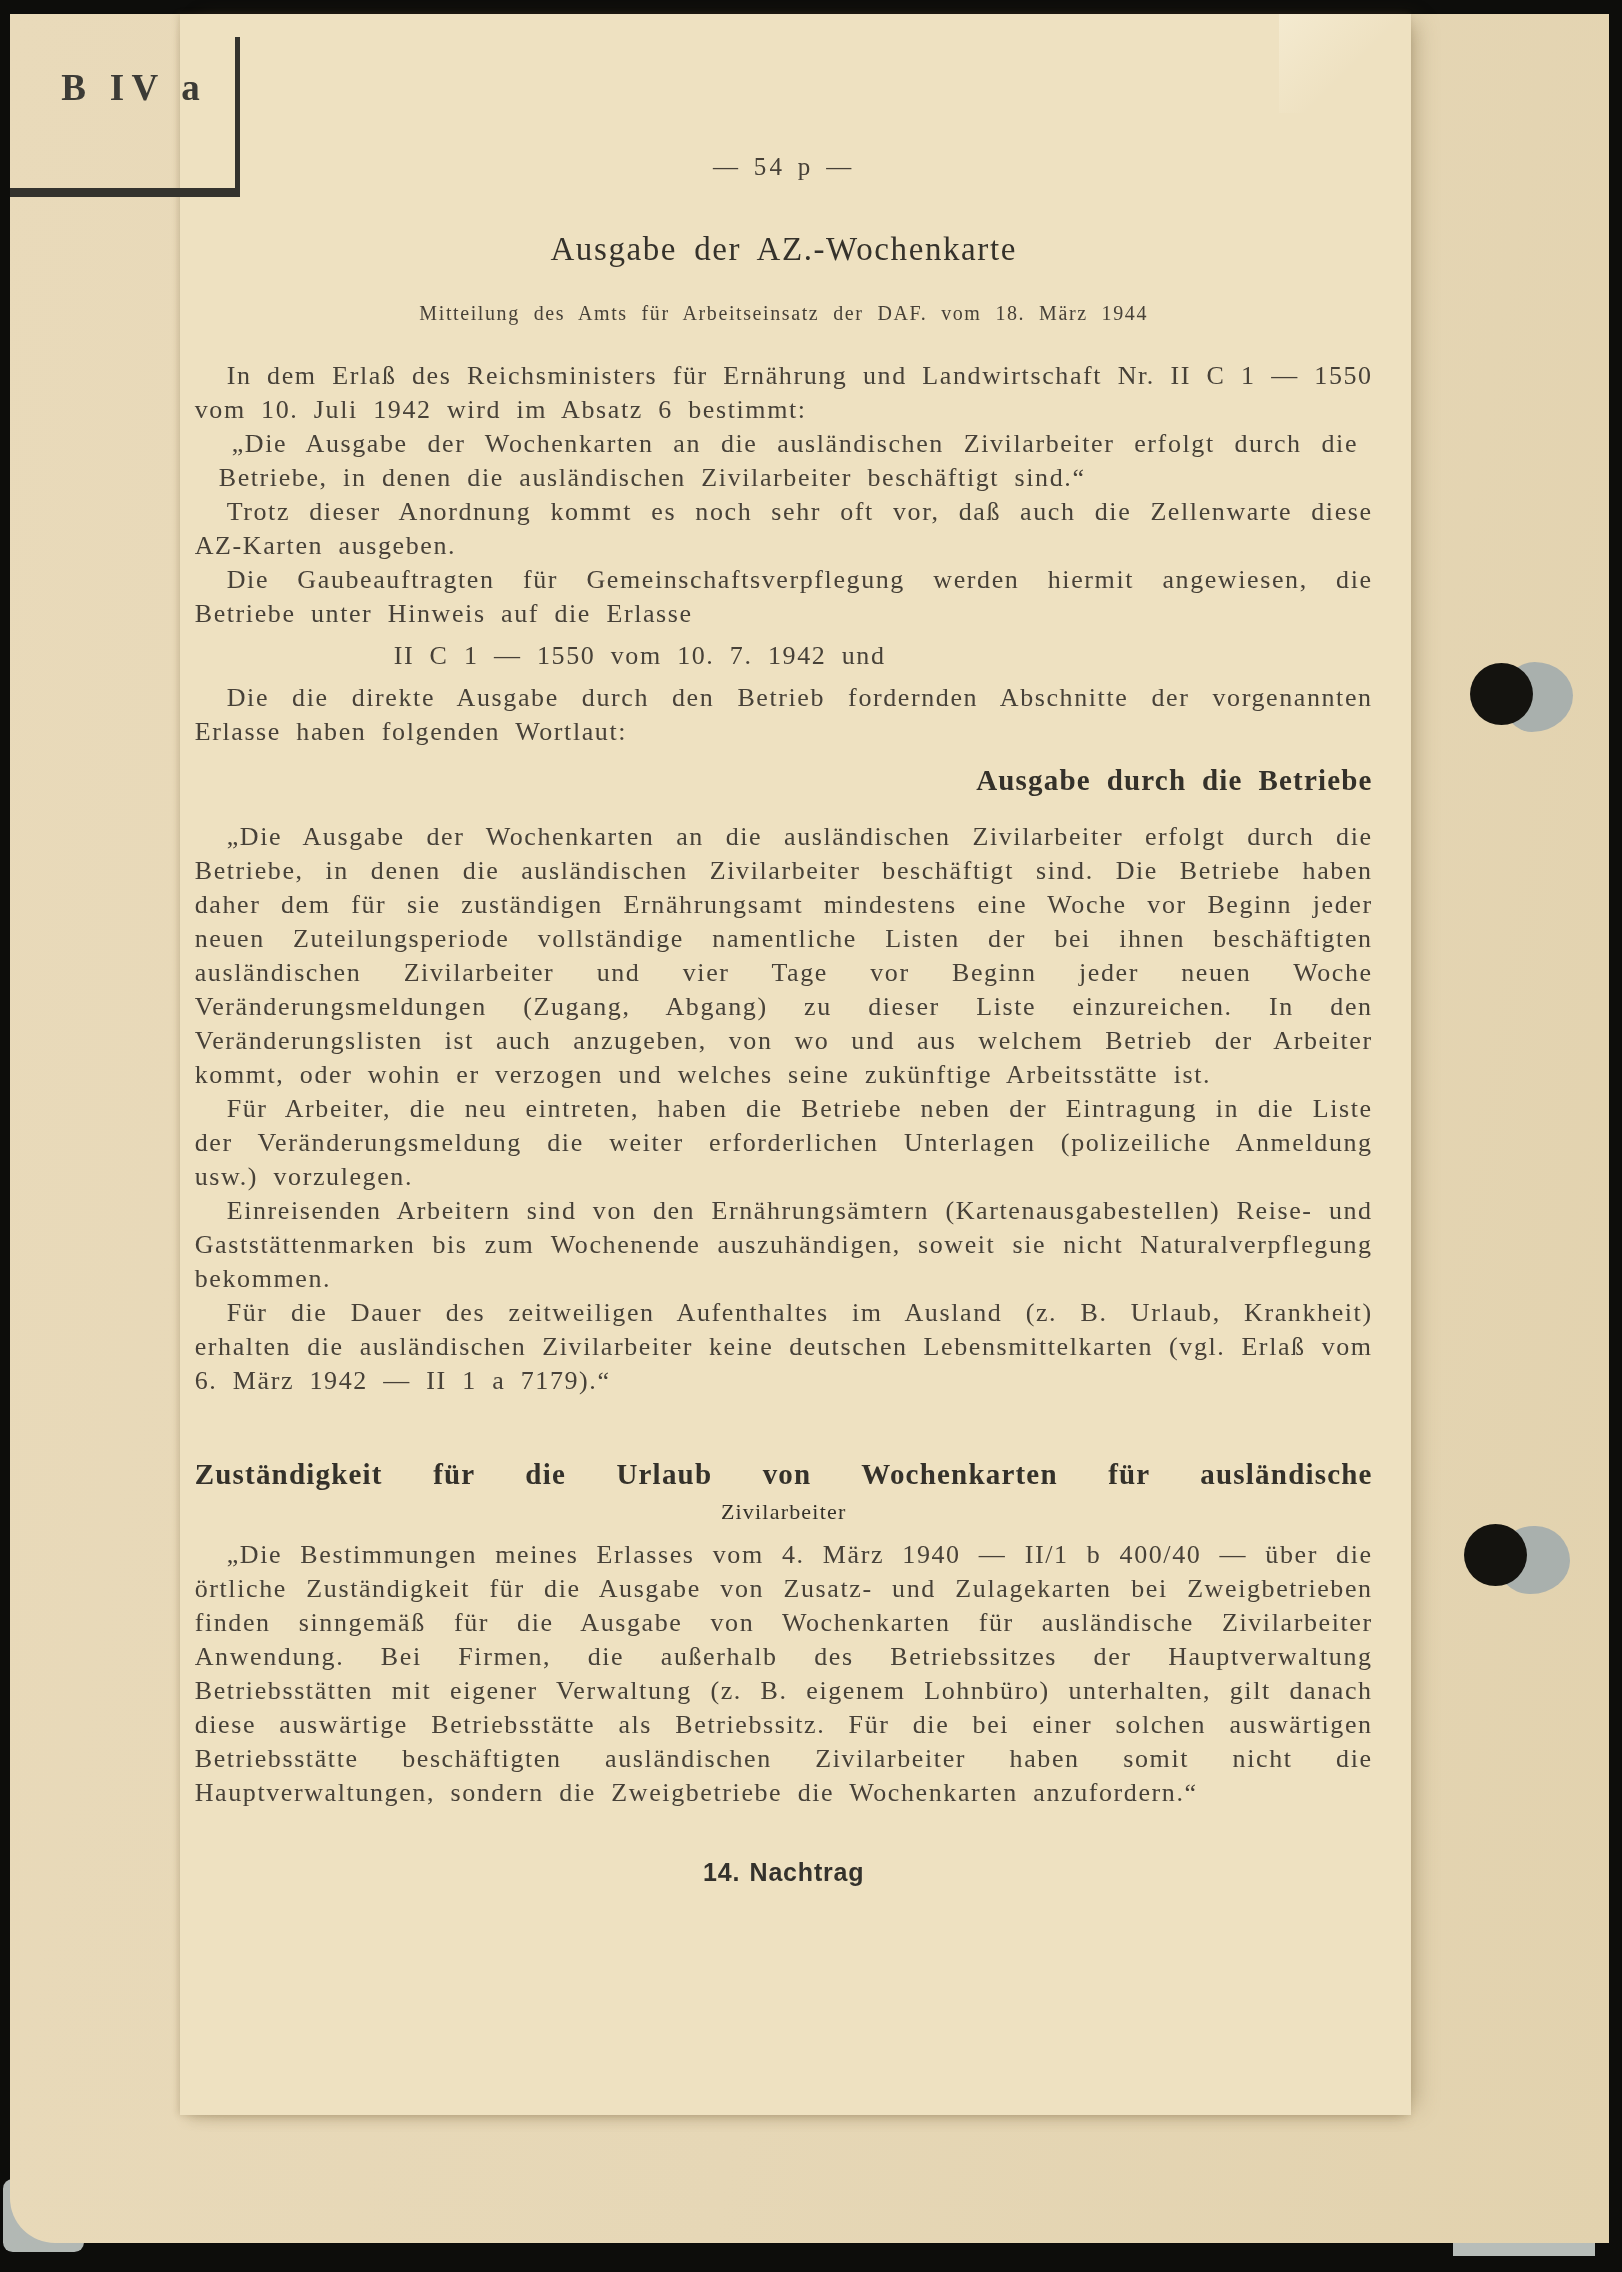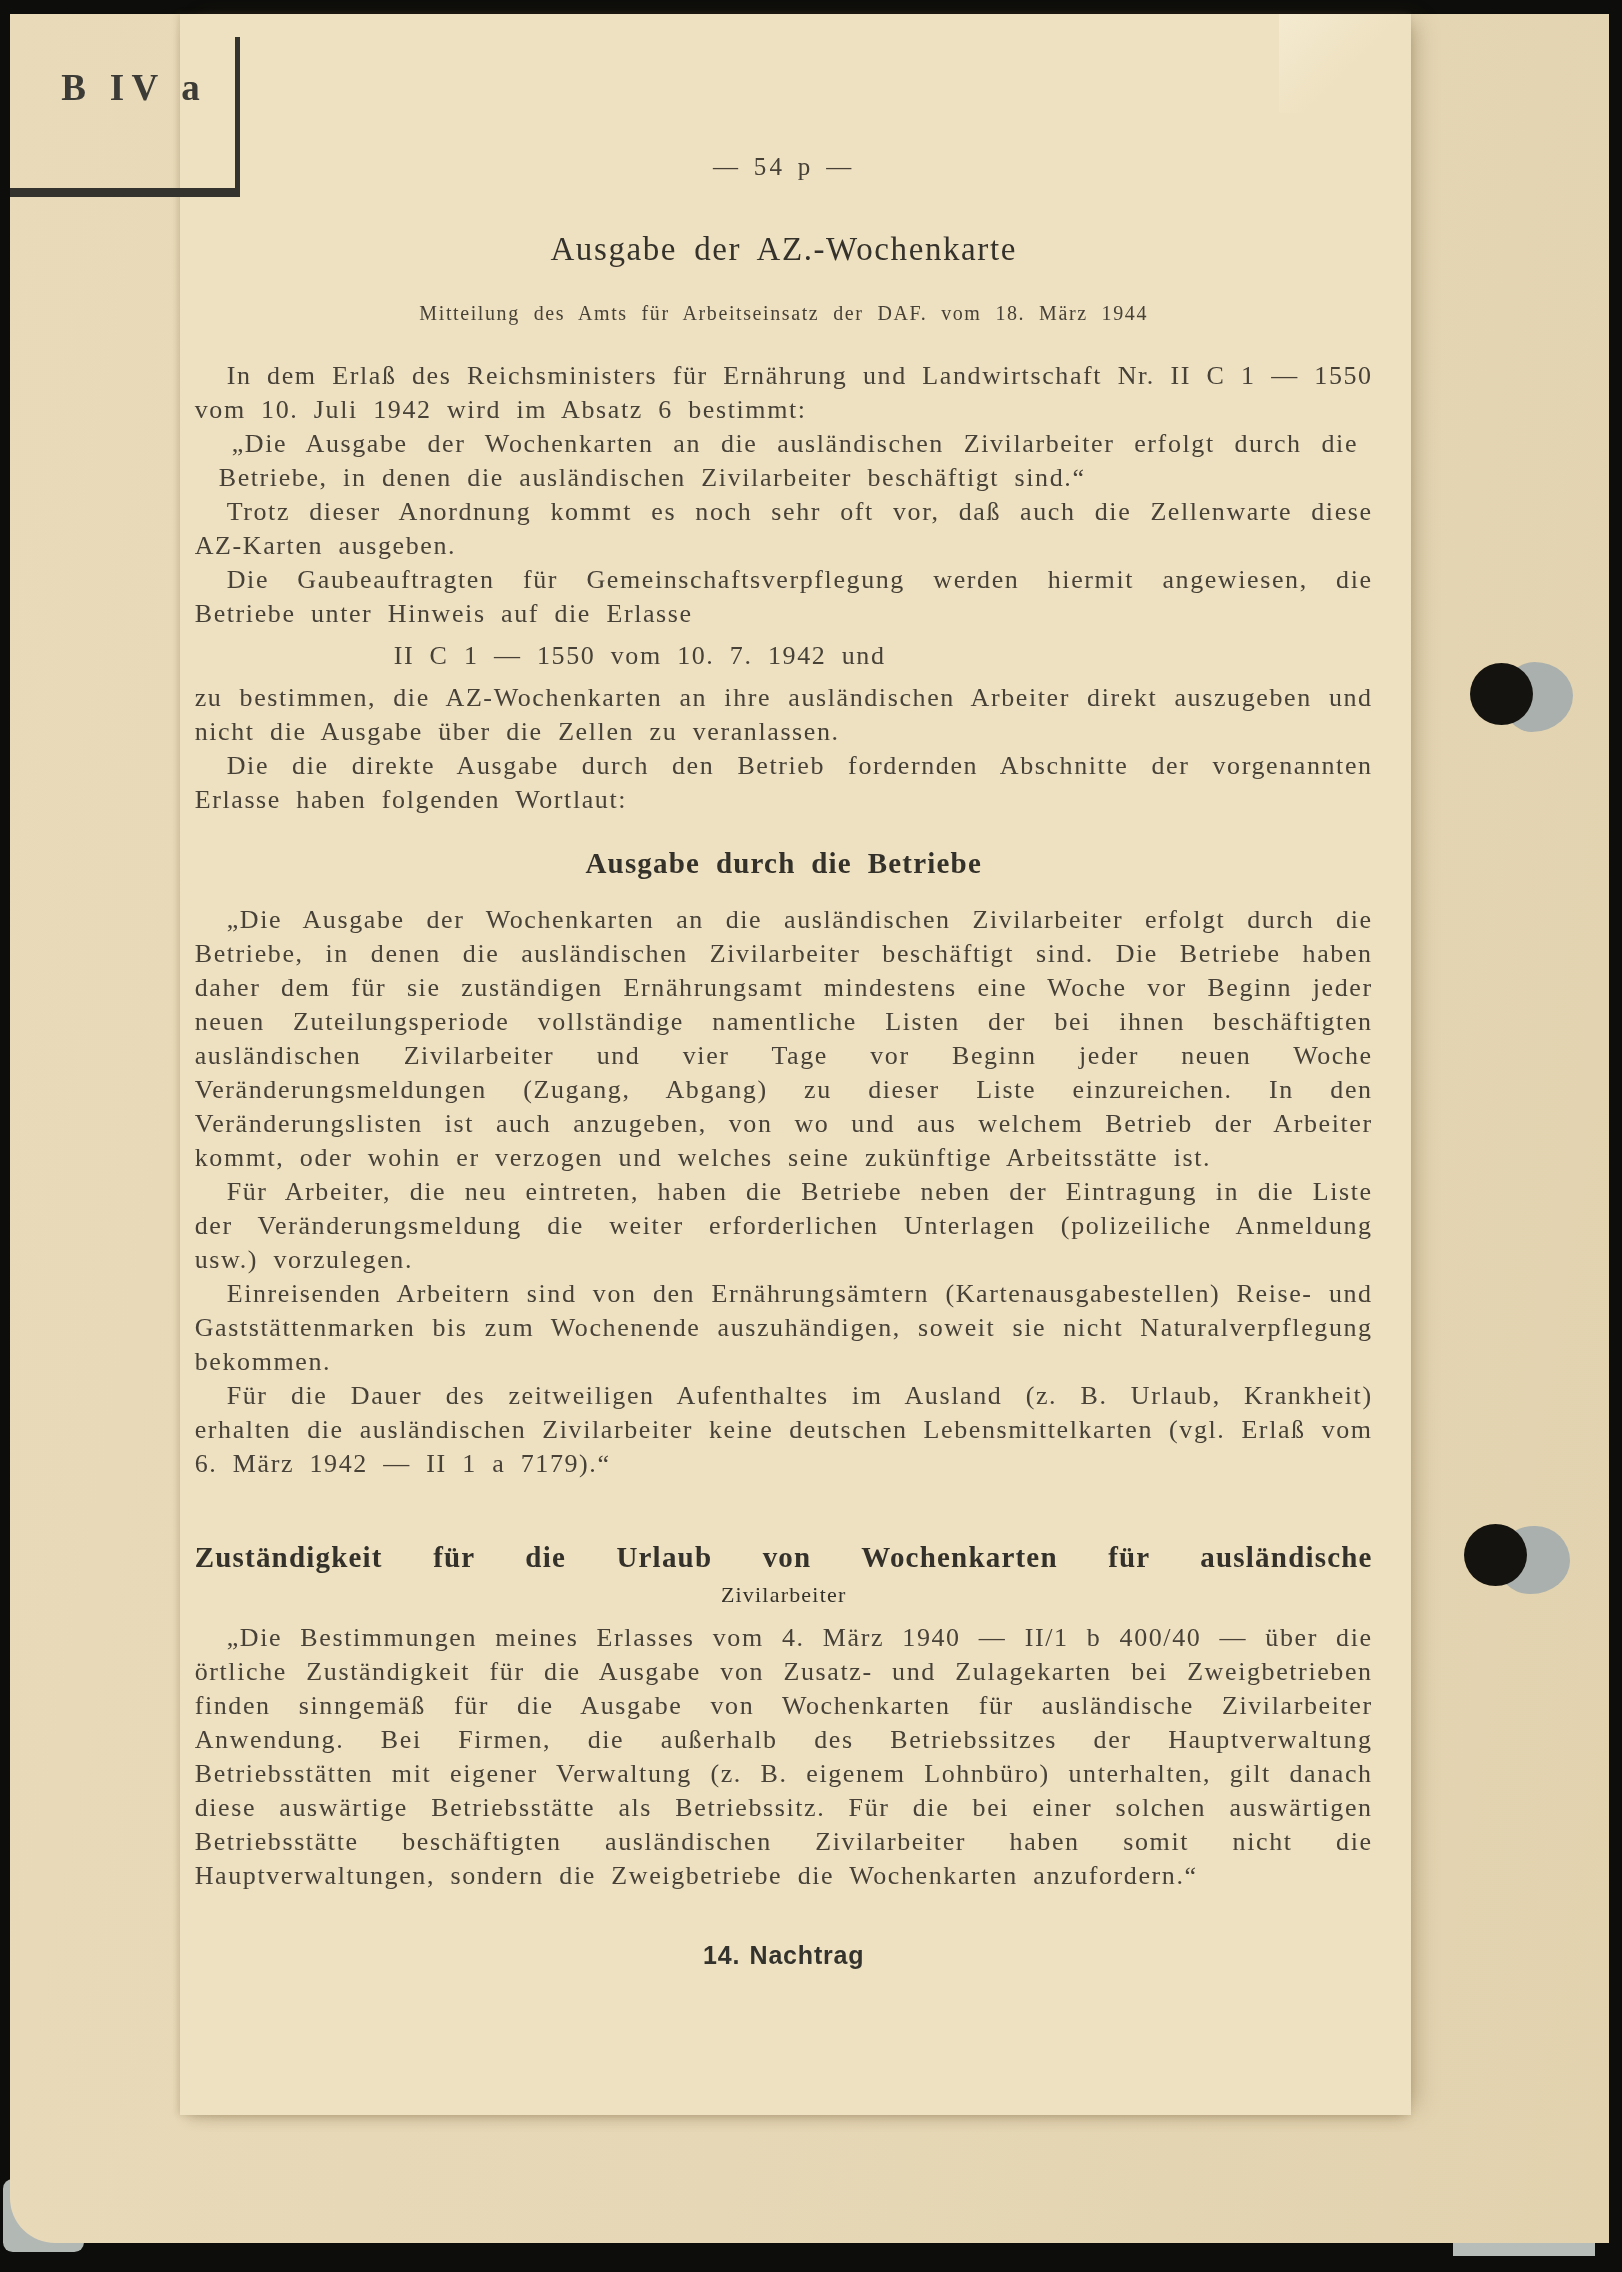--- a/index.html
+++ b/index.html
@@ -61,22 +61,22 @@
     text-align:center; font-weight:normal; font-size:33px; line-height:41px;
     margin:45px 0 0; color:#35322b;
   }
   .subtitle { text-align:center; font-size:20px; line-height:34px; margin-top:26px; }
   .bstart { margin-top:29px; }
   p { margin:0; }
   .indent { text-indent:32px; }
   .quote { padding-left:24px; padding-right:14.6px; text-indent:13px; }
   .erlass { padding-left:199px; margin:8px 0; text-align:left; }
   .h2 {
-    font-weight:bold; font-size:29px; line-height:37px; text-align:center;
-    color:#34312a; margin:28px 0 21px; letter-spacing:1.2px;
+    font-weight:bold; font-size:29px; line-height:37px; text-align:right;
+    color:#34312a; margin:13px 0 21px; letter-spacing:1.2px;
   }
   .h2j {
     font-weight:bold; font-size:29px; line-height:37px; color:#34312a;
     margin:58px 0 0; text-align:justify; text-align-last:justify; letter-spacing:1.2px;
   }
   .h2c {
     font-weight:normal; font-size:22px; line-height:37px; color:#34312a;
     margin:0 0 8px; text-align:center; letter-spacing:1.2px;
   }
   .footer-label {
@@ -126,21 +126,20 @@
     <p class="quote">„Die Ausgabe der Wochenkarten an die ausländischen Zivilarbeiter erfolgt durch die Betriebe, in denen die ausländischen Zivilarbeiter beschäftigt sind.“</p>
 
     <p class="indent">Trotz dieser Anordnung kommt es noch sehr oft vor, daß auch die Zellenwarte diese AZ-Karten ausgeben.</p>
 
     <p class="indent">Die Gaubeauftragten für Gemeinschaftsverpflegung werden hiermit angewiesen, die Betriebe unter Hinweis auf die Erlasse</p>
 
     <div class="erlass">
       <div>II C 1 — 1550 vom 10. 7. 1942  und</div>
     </div>
 
-    <p>zu bestimmen, die AZ-Wochenkarten an ihre ausländischen Arbeiter direkt auszugeben und nicht die Ausgabe über die Zellen zu veranlassen.</p>
 
     <p class="indent">Die die direkte Ausgabe durch den Betrieb fordernden Abschnitte der vorgenannten Erlasse haben folgenden Wortlaut:</p>
 
     <div class="h2">Ausgabe durch die Betriebe</div>
 
     <p class="indent">„Die Ausgabe der Wochenkarten an die ausländischen Zivilarbeiter erfolgt durch die Betriebe, in denen die ausländischen Zivilarbeiter beschäftigt sind. Die Betriebe haben daher dem für sie zuständigen Ernährungsamt mindestens eine Woche vor Beginn jeder neuen Zuteilungsperiode vollständige namentliche Listen der bei ihnen beschäftigten ausländischen Zivilarbeiter und vier Tage vor Beginn jeder neuen Woche Veränderungsmeldungen (Zugang, Abgang) zu dieser Liste einzureichen. In den Veränderungslisten ist auch anzugeben, von wo und aus welchem Betrieb der Arbeiter kommt, oder wohin er verzogen und welches seine zukünftige Arbeitsstätte ist.</p>
 
     <p class="indent">Für Arbeiter, die neu eintreten, haben die Betriebe neben der Eintragung in die Liste der Veränderungsmeldung die weiter erforderlichen Unterlagen (polizeiliche Anmeldung usw.) vorzulegen.</p>
 
     <p class="indent">Einreisenden Arbeitern sind von den Ernährungsämtern (Kartenausgabestellen) Reise- und Gaststättenmarken bis zum Wochenende auszuhändigen, soweit sie nicht Naturalverpflegung bekommen.</p>

